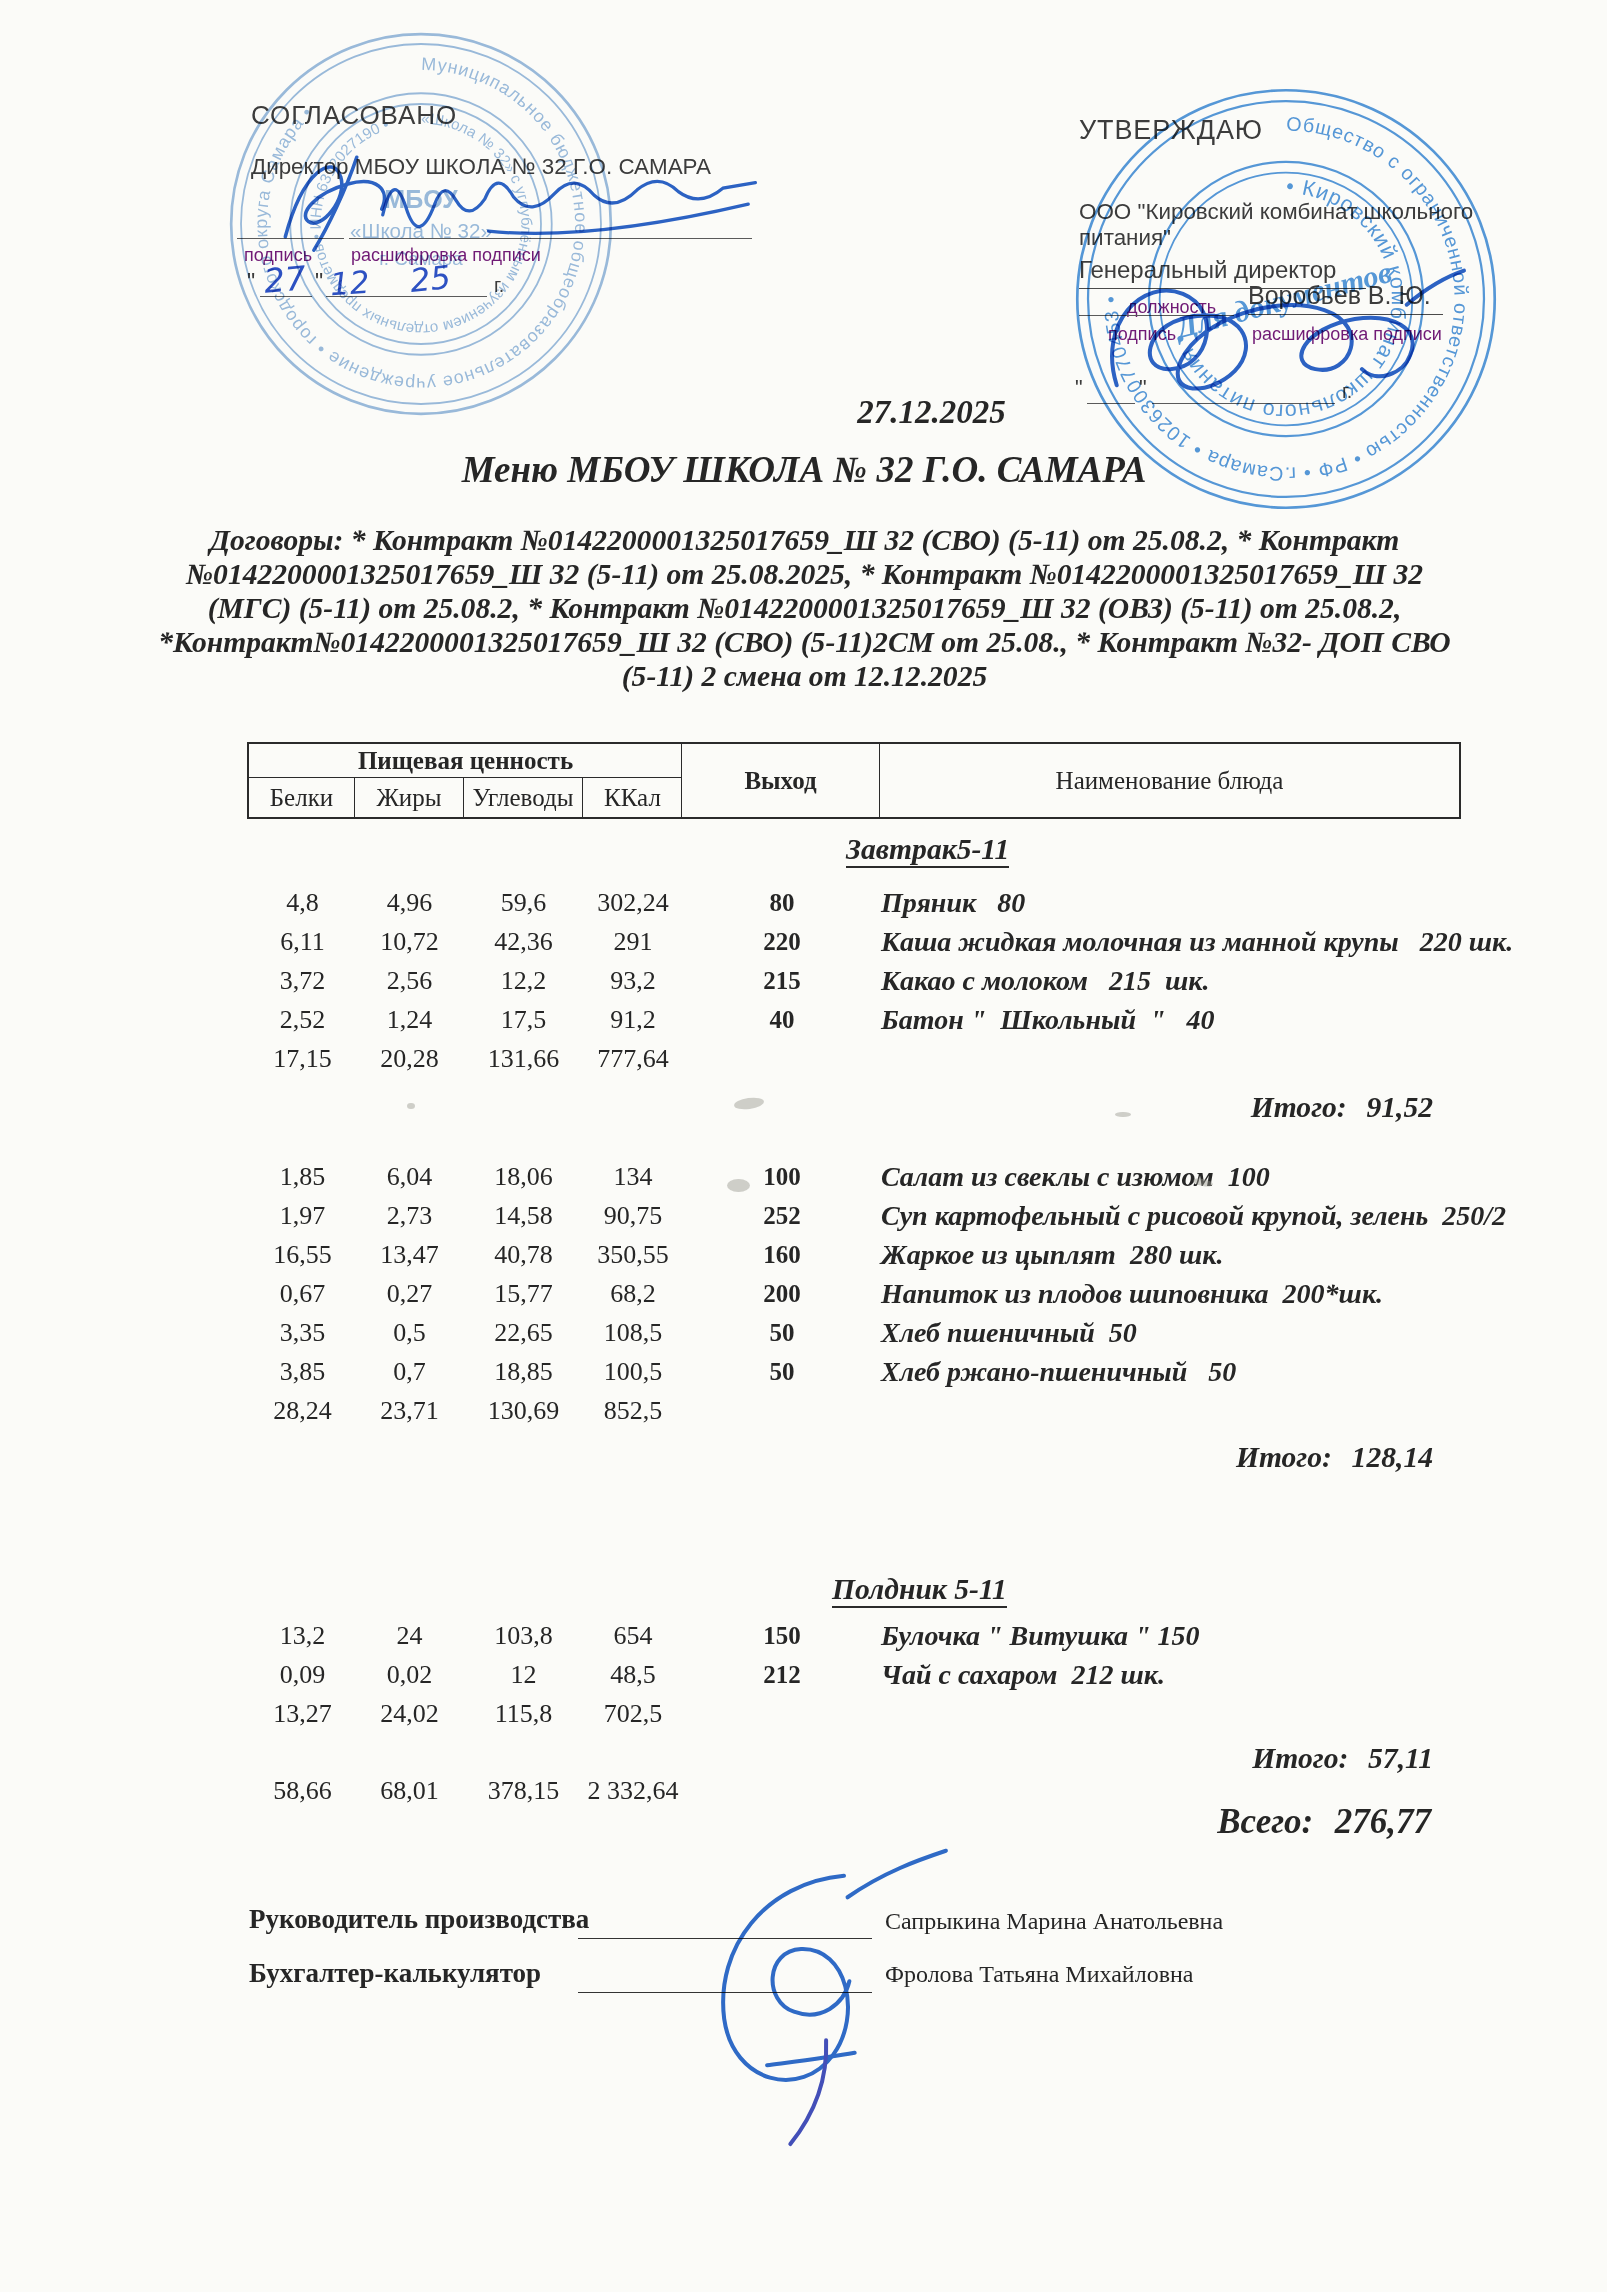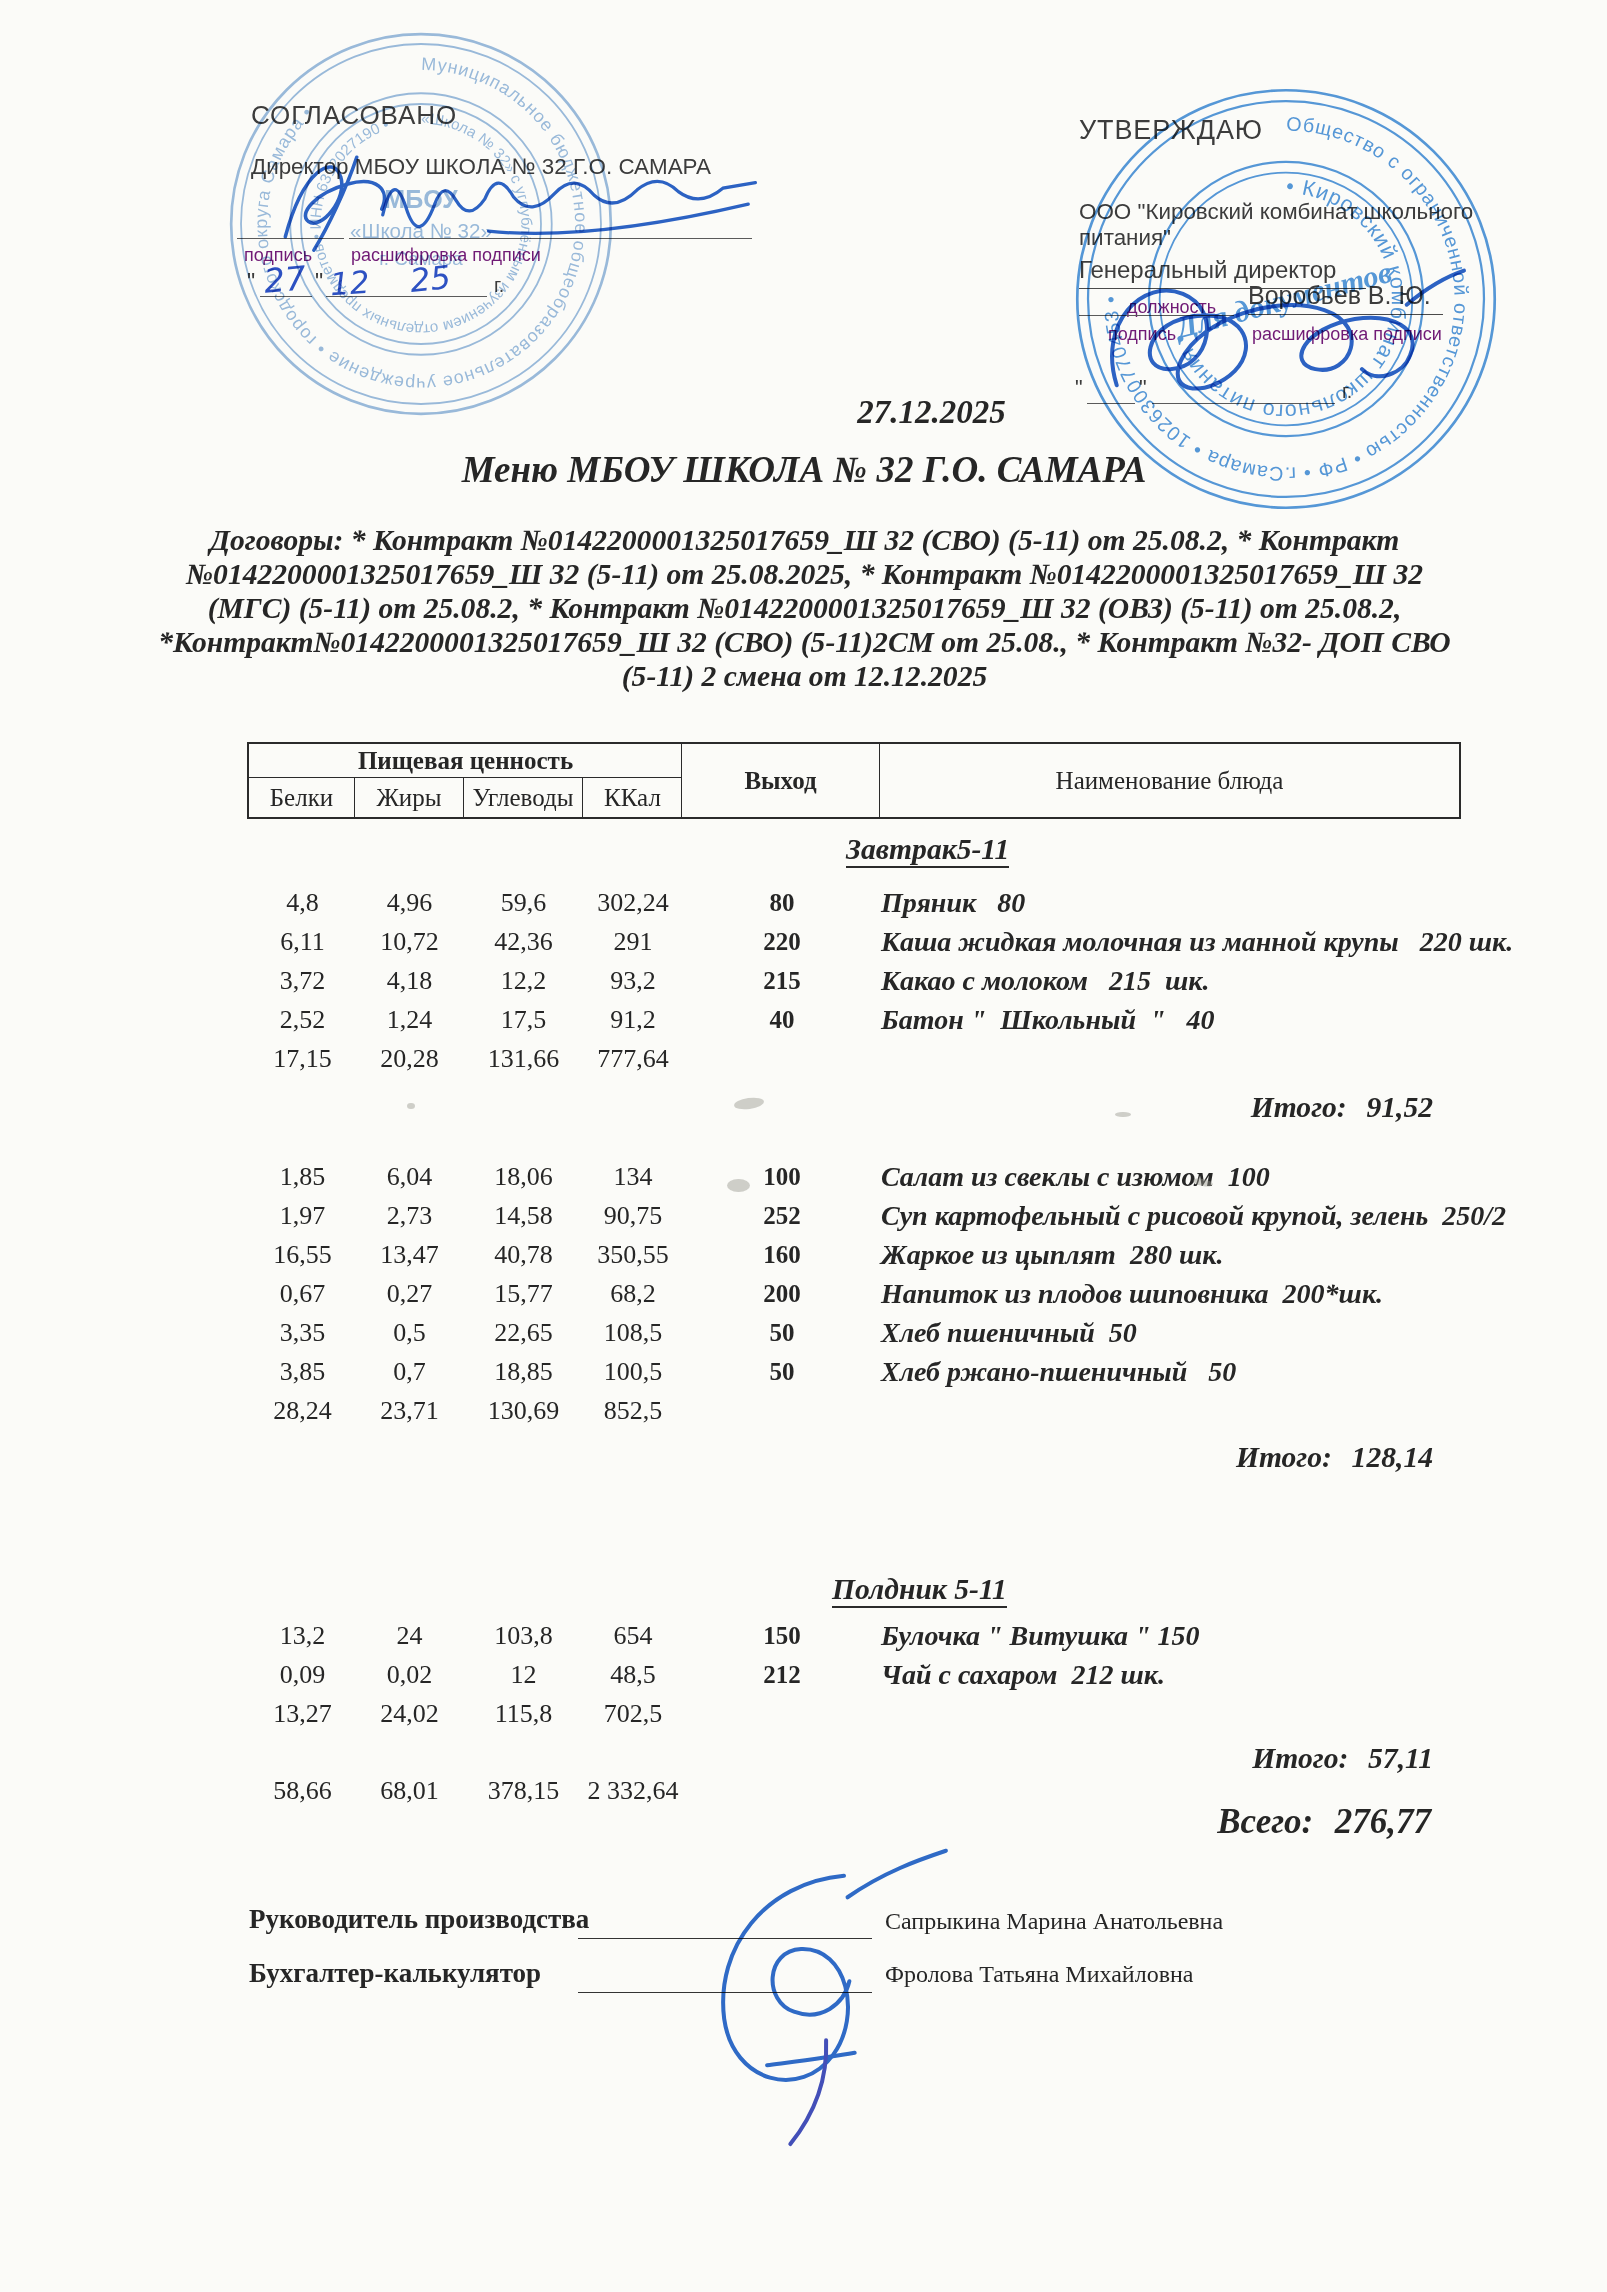--- a/index.html
+++ b/index.html
@@ -198,21 +198,21 @@
     <div class="trow">
       <div class="c">6,11</div>
       <div class="c">10,72</div>
       <div class="c">42,36</div>
       <div class="c">291</div>
       <div class="out">220</div>
       <div class="dish">Каша жидкая молочная из манной крупы   220 шк.</div>
     </div>
     <div class="trow">
       <div class="c">3,72</div>
-      <div class="c">4,18</div>
+      <div class="c">2,56</div>
       <div class="c">12,2</div>
       <div class="c">93,2</div>
       <div class="out">215</div>
       <div class="dish">Какао с молоком   215  шк.</div>
     </div>
     <div class="trow">
       <div class="c">2,52</div>
       <div class="c">1,24</div>
       <div class="c">17,5</div>
       <div class="c">91,2</div>

